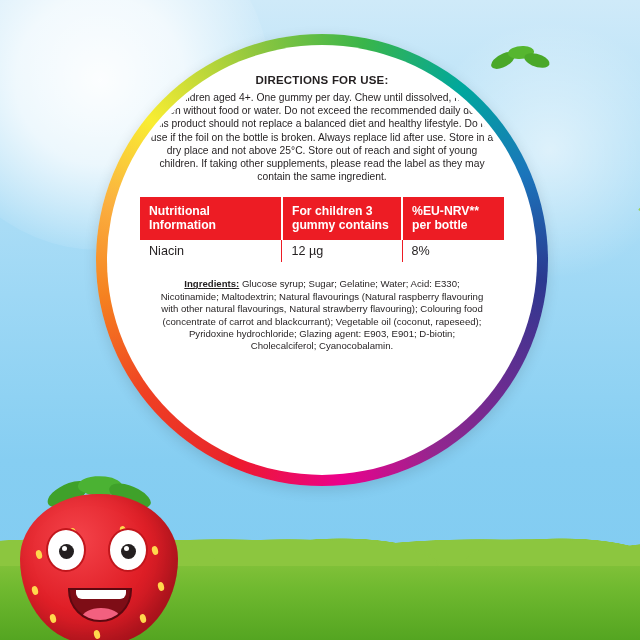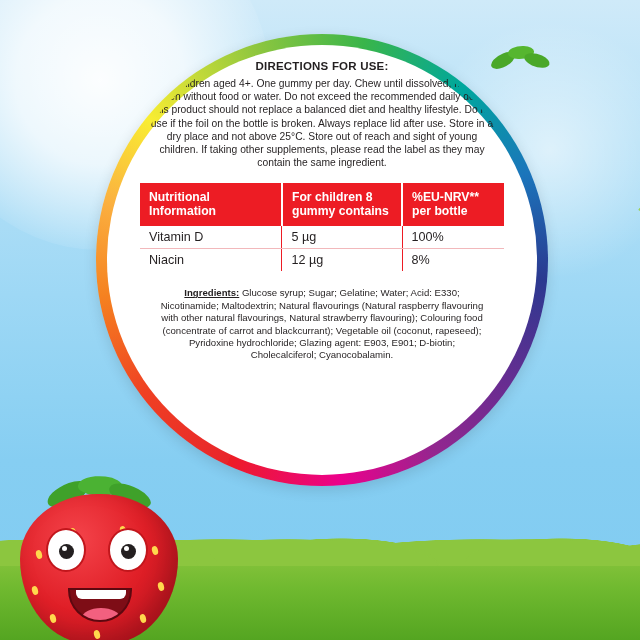--- a/index.html
+++ b/index.html
@@ -124,21 +124,21 @@
     right: 11px;
     bottom: 11px;
     border-radius: 50%;
     background: #ffffff;
   }
 
   
   .panel {
     position: absolute;
     left: 112px;
-    top: 36px;
+    top: 50px;
     width: 420px;
     height: 420px;
     border-radius: 50%;
     overflow: hidden;
     box-sizing: border-box;
     padding: 14px 20px;
     text-align: center;
     color: #231f20;
   }
 
@@ -367,30 +367,25 @@
 
     <table class="nutri-table">
       <colgroup>
         <col class="col-a">
           <col class="col-b">
           <col class="col-c">
       </colgroup>
       <thead>
         <tr>
           <th>Nutritional Information</th>
-          <th>For children 8 gummy contains</th>
+          <th>For children 3 gummy contains</th>
           <th>%EU-NRV** per bottle</th>
         </tr>
       </thead>
       <tbody>
-        <tr>
-          <td>Vitamin D</td>
-          <td>5 µg</td>
-          <td>100%</td>
-        </tr>
         <tr>
           <td>Niacin</td>
           <td>12 µg</td>
           <td>8%</td>
         </tr>
       </tbody>
     </table>
 
     <div class="ingredients">
       <span class="lead">Ingredients:</span>

